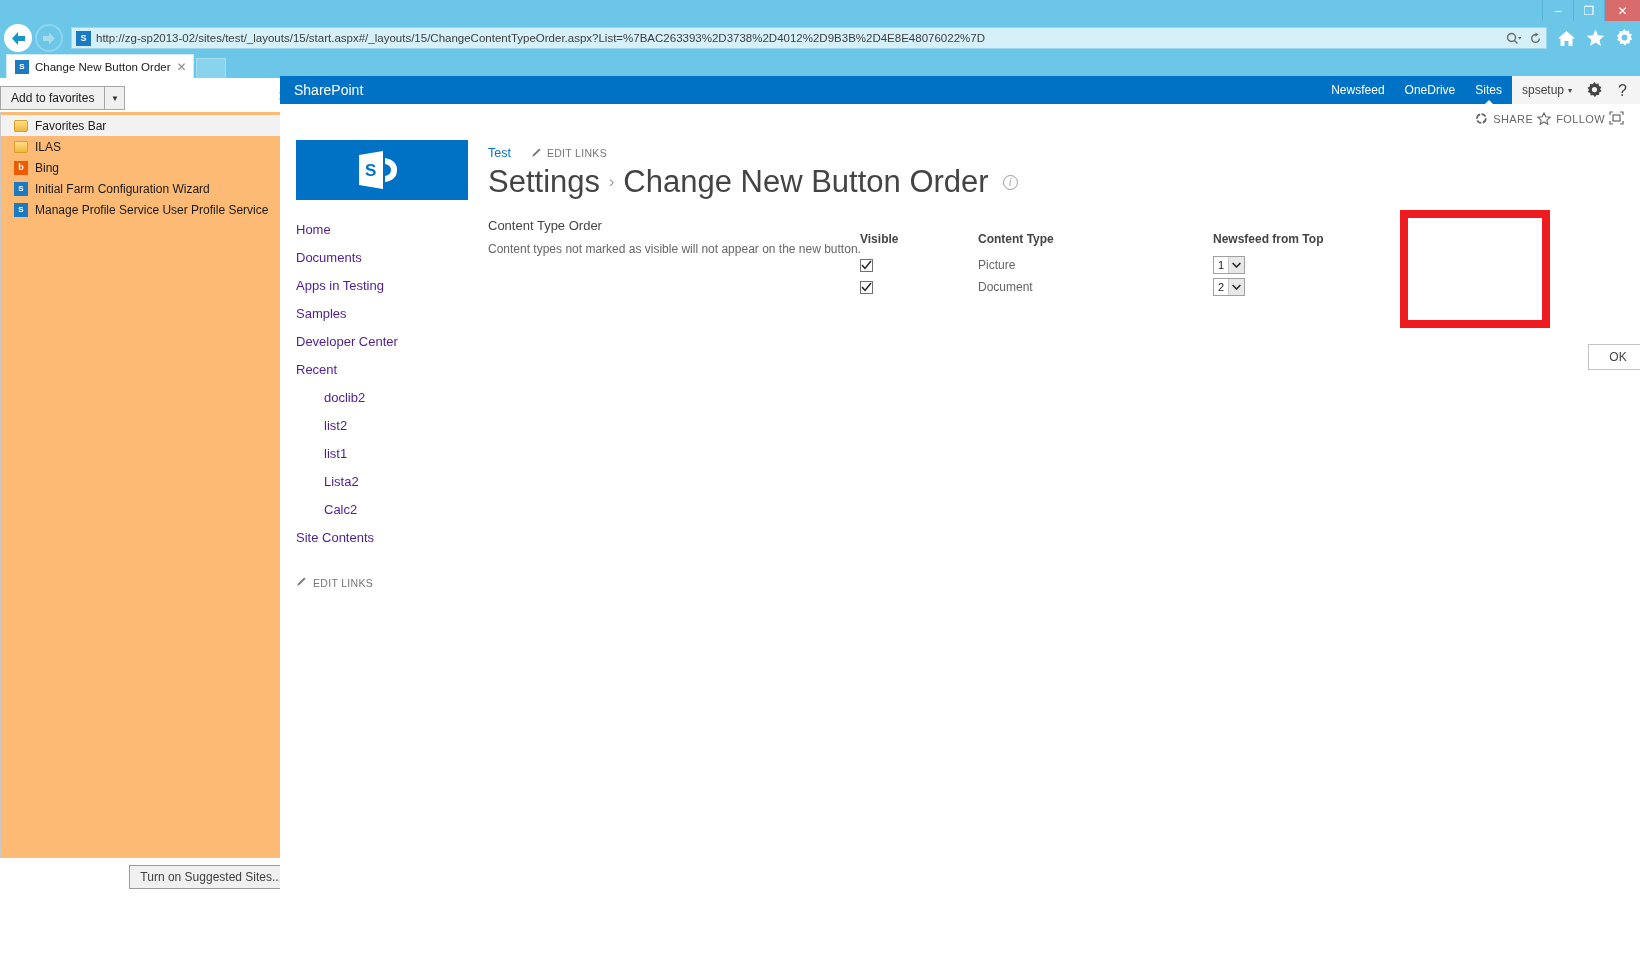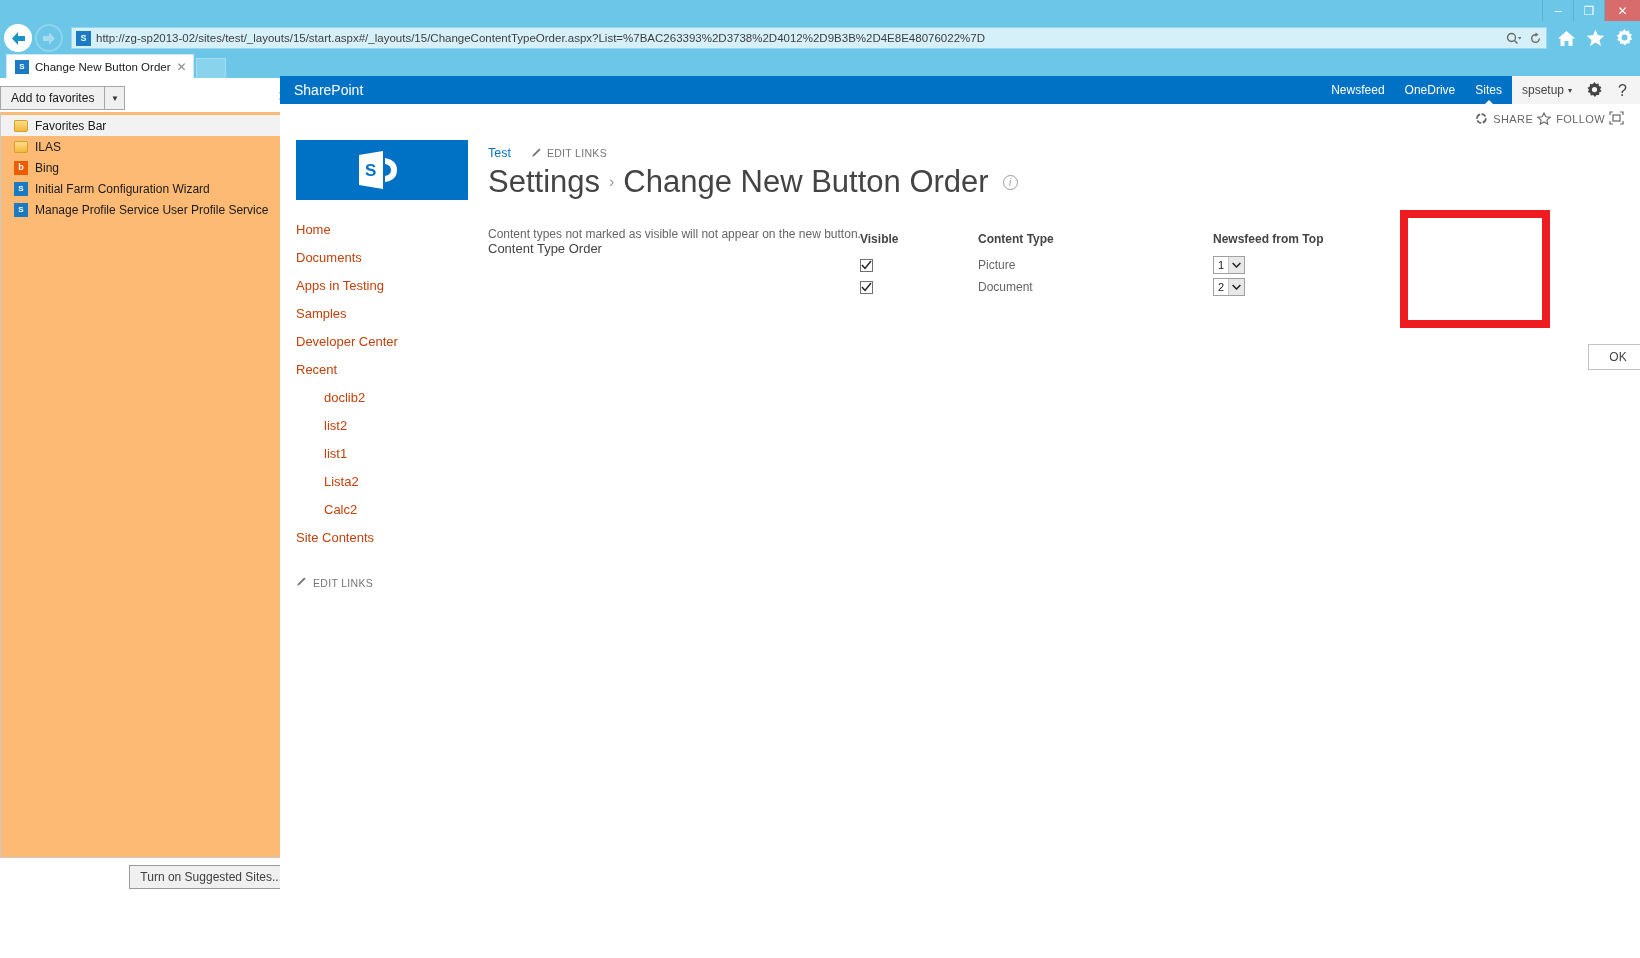--- a/index.html
+++ b/index.html
@@ -252,21 +252,21 @@
     display: inline-flex; align-items: center; justify-content: center;
     margin-left: 5px; align-self: center;
   }
 
   #body-area { display: flex; margin-top: 16px; }
   #leftnav {
     width: 190px; flex: 0 0 auto;
     padding-left: 16px;
   }
   .nav-item {
-    font-size: 13px; color: #c2410c;
+    font-size: 13px; color: #4c1d95;
     padding: 6px 0 7px 0;
   }
   .nav-item.sub { padding-left: 28px; }
   #edit-links-nav {
     display: flex; align-items: center; gap: 6px;
     color: #767676; font-size: 10.5px; letter-spacing: .3px;
     margin-top: 24px;
   }
   .pencil { display: inline-block; }
 
@@ -555,22 +555,22 @@
           <span class="pencil">
             <svg width="11" height="11" viewBox="0 0 11 11">
                 <path d="M1 10 L2.4 7.2 L8.2 1.4 L9.6 2.8 L3.8 8.6 Z" fill="#767676"></path>
               </svg>
           </span>
           <span>EDIT LINKS</span>
         </div>
       </div>
 
       <div id="content">
+        <div id="ct-heading">Content Type Order</div>
         <div id="ct-desc">Content types not marked as visible will not appear on the new button.</div>
-        <div id="ct-heading">Content Type Order</div>
 
         <div id="table-area">
           <div class="col-visible">
             <div class="col-head">Visible</div>
             <div class="cell">
               <span class="cb">
                 <svg width="11" height="10" viewBox="0 0 11 10">
                     <path d="M1 5 L4 8.4 L10 1" fill="none" stroke="#222" stroke-width="1.5"></path>
                   </svg>
               </span>

